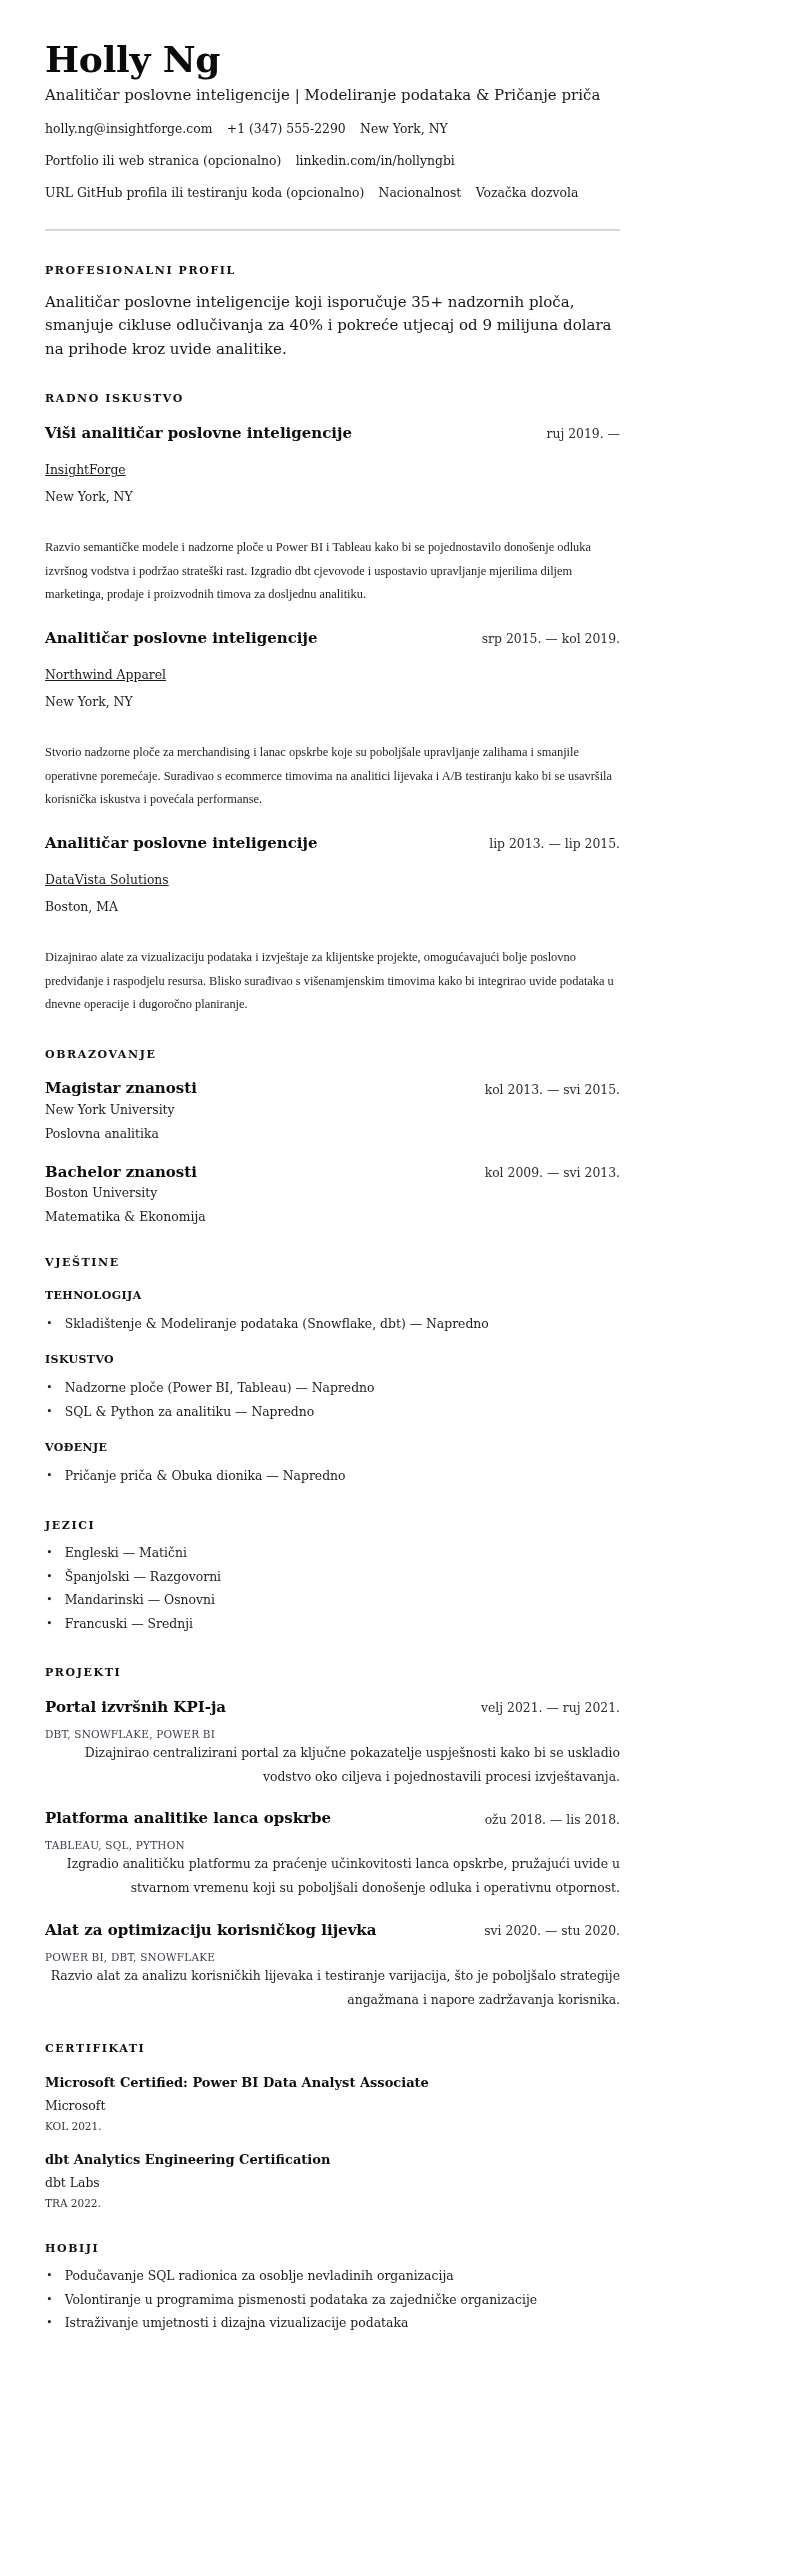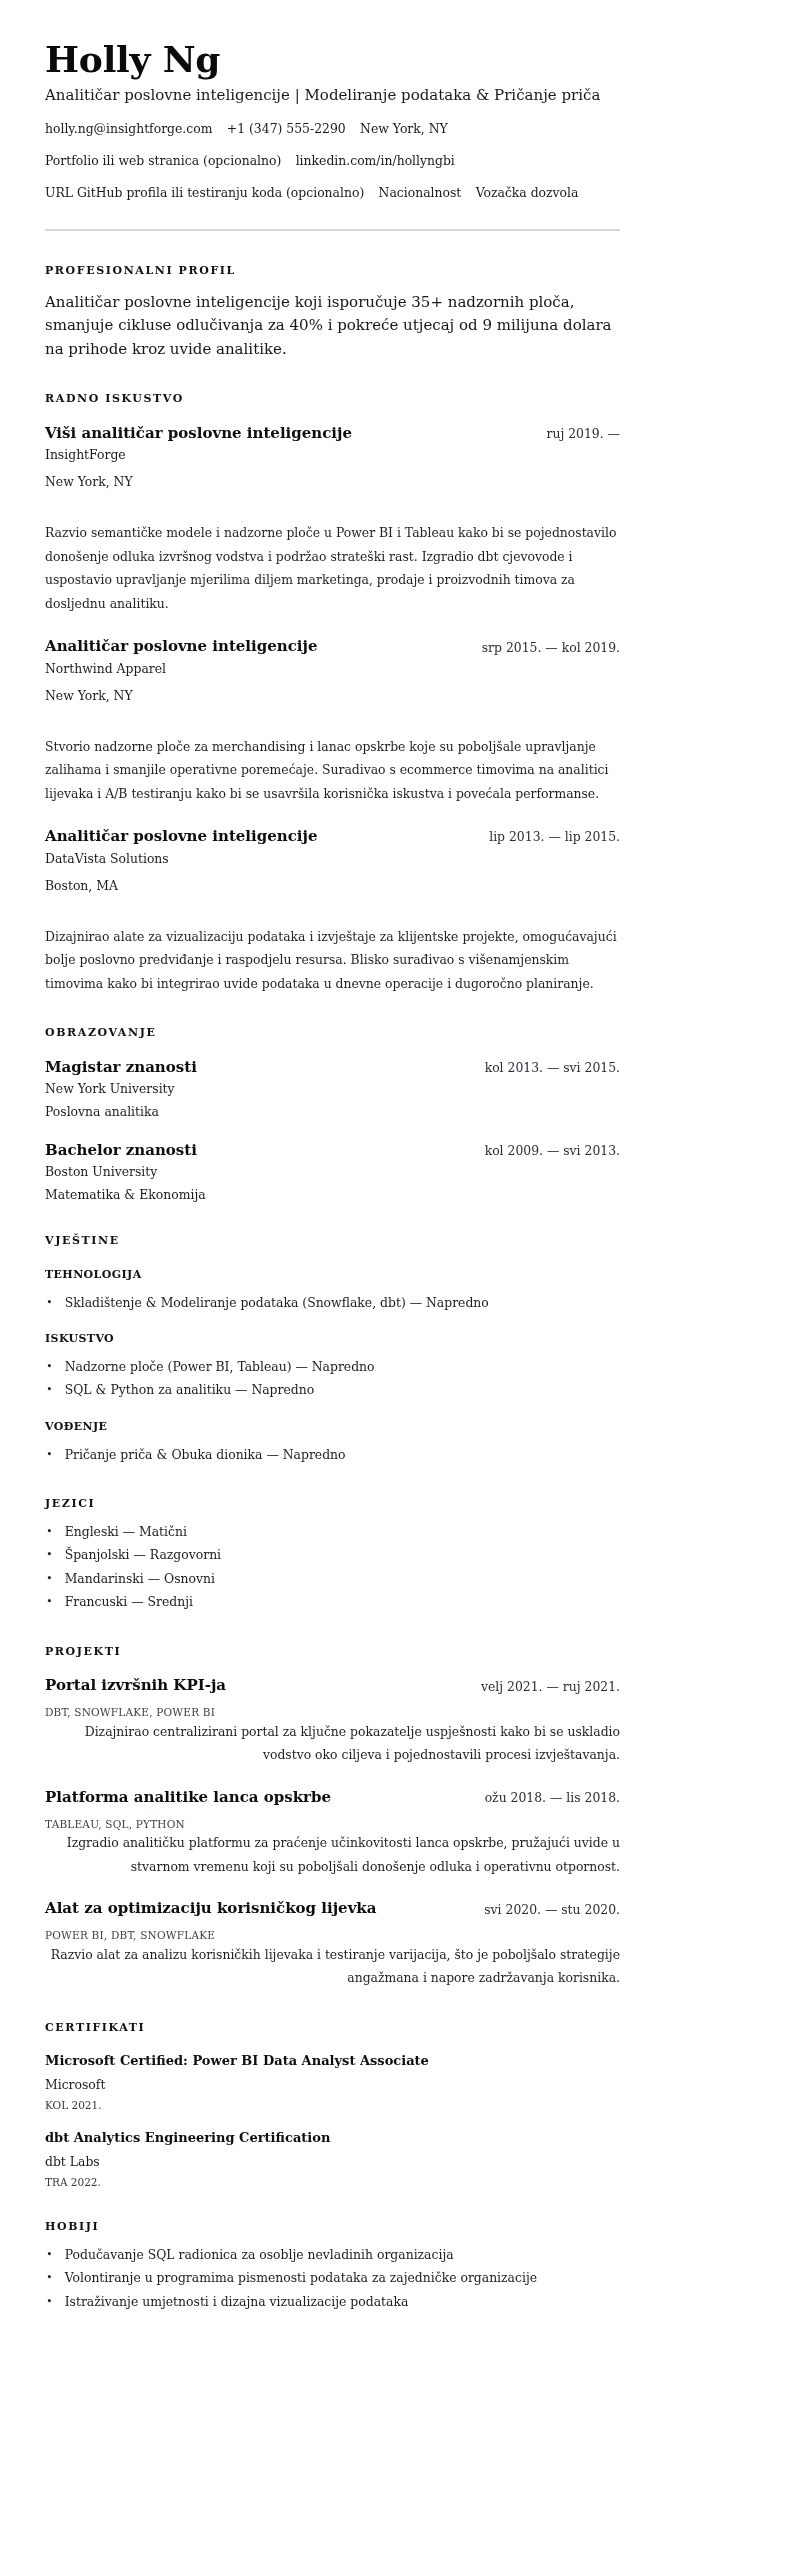--- a/index.html
+++ b/index.html
@@ -76,27 +76,28 @@
     font-size: 12.4px;
     line-height: 17px;
     color: #2a2d33;
     white-space: nowrap;
   }
   .entry-sub {
     font-size: 12.4px;
     line-height: 17px;
     color: #1c1c1c;
   }
-  .exp-company { margin-top: 3px; }
+  .exp-company { margin-top: 18px; text-decoration: underline; }
   .exp-location { margin-top: 9.8px; }
   .exp-desc {
     font-size: 12.4px;
     line-height: 23.6px;
     margin-top: 31px;
     color: #1f1f1f;
+    font-family: Liberation Serif, serif;
   }
   .exp-entry + .exp-entry { margin-top: 21.6px; }
 
   .edu-entry + .edu-entry { margin-top: 21px; }
   .edu-school { margin-top: 2px; }
   .edu-field { margin-top: 6.6px; }
 
   .skill-cat {
     font-size: 11px;
     font-weight: bold;

